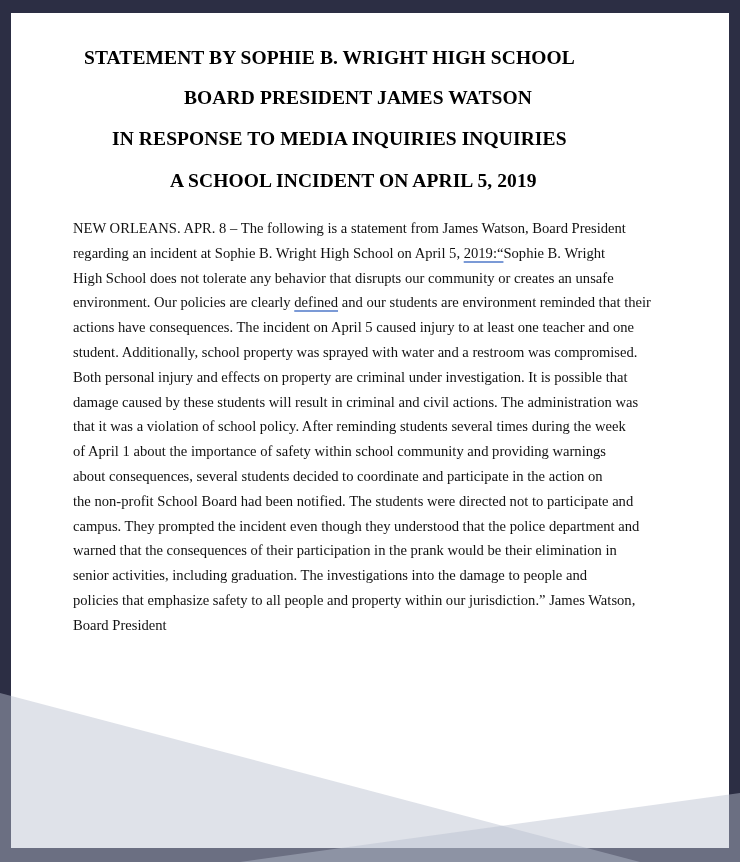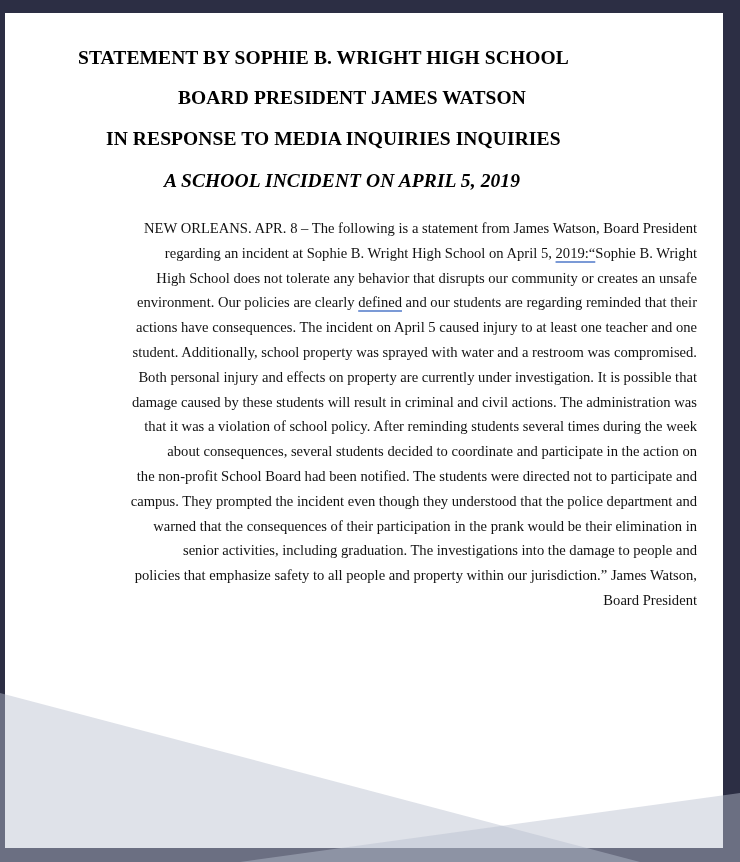--- a/index.html
+++ b/index.html
@@ -9,21 +9,21 @@
     body {
       width: 740px;
       height: 862px;
       background: #2c2e44;
       position: relative;
       overflow: hidden;
       font-family: "Liberation Serif", "DejaVu Serif", serif;
     }
     .page {
       position: absolute;
-      left: 5px;
+      left: 11px;
       top: 13px;
       width: 718px;
       height: 835px;
       background: #ffffff;
     }
     .headings {
       position: absolute;
       left: 0;
       top: 0;
       width: 718px;
@@ -32,36 +32,35 @@
       position: absolute;
       font-weight: bold;
       font-size: 19.5px;
       color: #000;
       white-space: nowrap;
       letter-spacing: 0.1px;
     }
     .h1 { left: 73px; top: 34px; }
     .h2 { left: 173px; top: 74px; }
     .h3 { left: 101px; top: 115px; }
-    .h4 { left: 159px; top: 157px; font-style: italic; }
+    .h4 { left: 159px; top: 157px; }
 
     .body-text {
       position: absolute;
       left: 62px;
       top: 203px;
       width: 630px;
       font-size: 14.6px;
       line-height: 24.8px;
       color: #111;
     }
     .line {
       display: block;
       white-space: nowrap;
       height: 24.8px;
-      text-align: right;
     }
     .spell {
       text-decoration: underline;
       text-decoration-color: #7b9ad6;
       text-decoration-thickness: 2px;
       text-underline-offset: 3px;
     }
 
     svg.decor {
       position: absolute;
@@ -80,26 +79,27 @@
     <div class="heading h1">STATEMENT BY SOPHIE B. WRIGHT HIGH SCHOOL</div>
     <div class="heading h2">BOARD PRESIDENT JAMES WATSON</div>
     <div class="heading h3">IN RESPONSE TO MEDIA INQUIRIES INQUIRIES</div>
     <div class="heading h4">A SCHOOL INCIDENT ON APRIL 5, 2019</div>
   </div>
 
   <div class="body-text">
     <span class="line"><span>NEW ORLEANS. APR. 8 – The following is a statement from James Watson, Board President</span></span>
     <span class="line"><span>regarding an incident at Sophie B. Wright High School on April 5, </span><span class="spell">2019:“</span><span>Sophie B. Wright</span></span>
     <span class="line"><span>High School does not tolerate any behavior that disrupts our community or creates an unsafe</span></span>
-    <span class="line"><span>environment. Our policies are clearly </span><span class="spell">defined</span><span> and our students are regarding reminded that their</span></span>
+    <span class="line"><span>environment. Our policies are clearly </span><span class="spell">defined</span><span> and our students are environment reminded that their</span></span>
     <span class="line"><span>actions have consequences. The incident on April 5 caused injury to at least one teacher and one</span></span>
     <span class="line"><span>student. Additionally, school property was sprayed with water and a restroom was compromised.</span></span>
-    <span class="line"><span>Both personal injury and effects on property are currently under investigation. It is possible that</span></span>
+    <span class="line"><span>Both personal injury and effects on property are criminal under investigation. It is possible that</span></span>
     <span class="line"><span>damage caused by these students will result in criminal and civil actions. The administration was</span></span>
     <span class="line"><span>that it was a violation of school policy. After reminding students several times during the week</span></span>
+    <span class="line"><span>of April 1 about the importance of safety within school community and providing warnings</span></span>
     <span class="line"><span>about consequences, several students decided to coordinate and participate in the action on</span></span>
     <span class="line"><span>the non-profit School Board had been notified. The students were directed not to participate and</span></span>
     <span class="line"><span>campus. They prompted the incident even though they understood that the police department and</span></span>
     <span class="line"><span>warned that the consequences of their participation in the prank would be their elimination in</span></span>
     <span class="line"><span>senior activities, including graduation. The investigations into the damage to people and</span></span>
     <span class="line"><span>policies that emphasize safety to all people and property within our jurisdiction.” James Watson,</span></span>
     <span class="line"><span>Board President</span></span>
   </div>
 </div>
 

